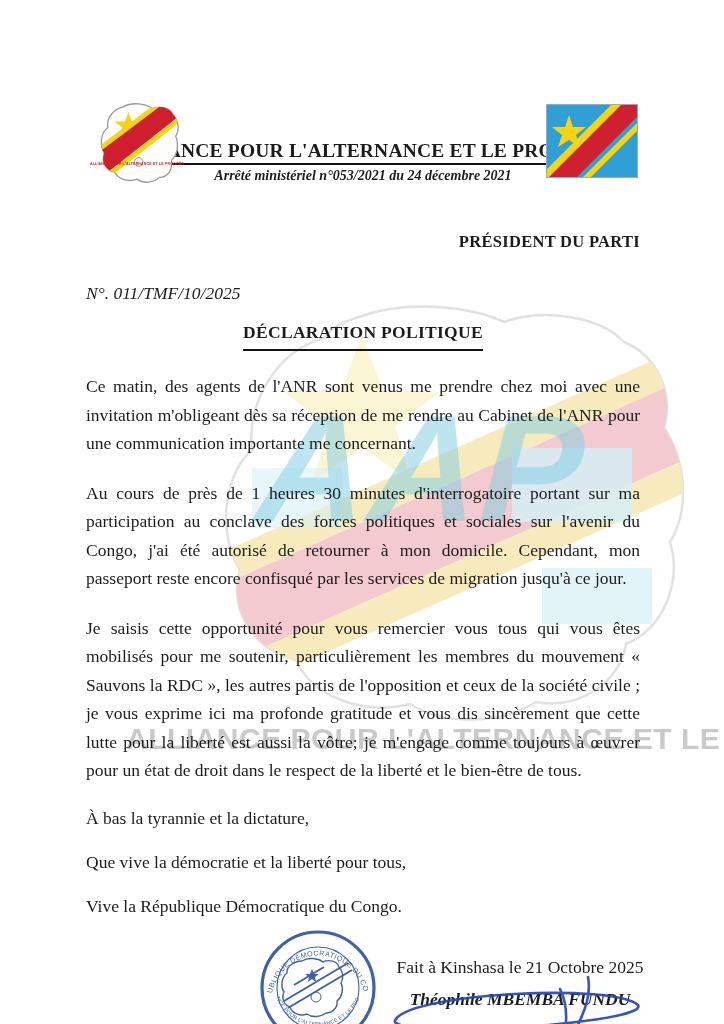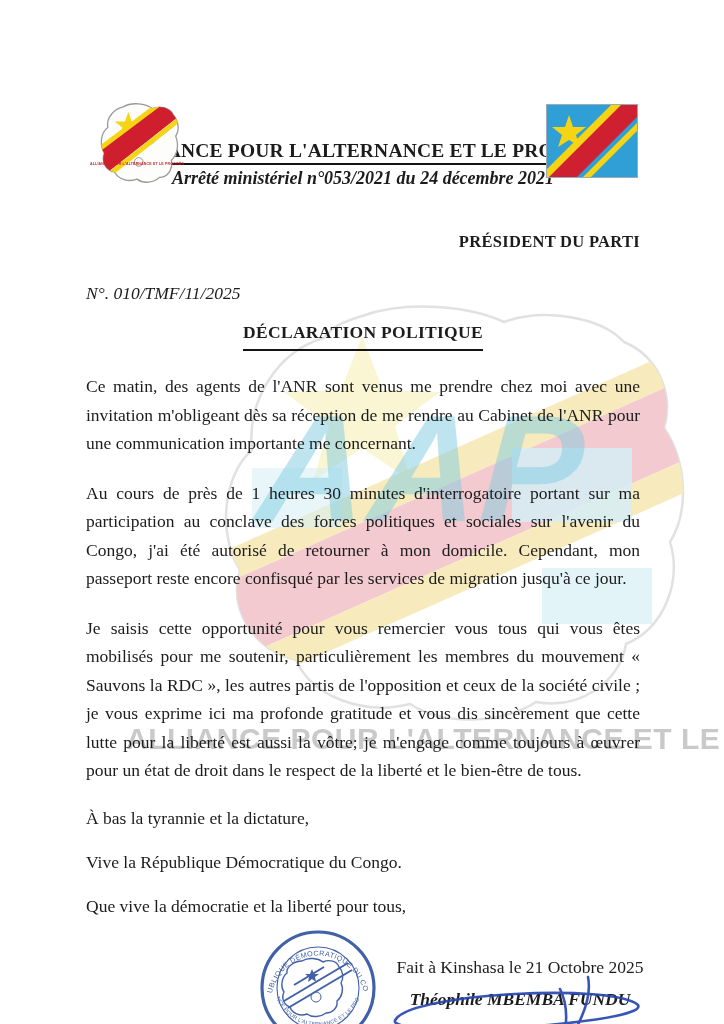--- a/index.html
+++ b/index.html
@@ -30,21 +30,21 @@
     position:absolute;left:2px;top:62px;width:98px;text-align:center;
     font-family:"Liberation Sans",sans-serif;font-size:3.5px;color:#c22;
     font-weight:bold;letter-spacing:.2px;
   }
   .hdr-flag{position:absolute;right:2px;top:4px;width:90px;height:72px;border:1px solid #9ab;}
   .hdr-text{padding-top:40px;text-align:center;}
   .org-name{
     display:inline-block;font-size:19.5px;font-weight:bold;letter-spacing:.2px;
     border-bottom:2.5px solid #141414;padding-bottom:1px;white-space:nowrap;
   }
-  .decree{font-size:18px;font-weight:bold;font-style:italic;margin-top:3px;}
+  .decree{font-size:14px;font-weight:bold;font-style:italic;margin-top:3px;}
   .author-title{text-align:right;font-size:16.5px;font-weight:bold;margin-top:24px;letter-spacing:.3px;}
   .ref-num{font-size:17.5px;font-style:italic;margin-top:31px;}
   .doc-title-wrap{text-align:center;margin-top:18px;}
   .doc-title{
     display:inline-block;font-size:17.5px;font-weight:bold;letter-spacing:.3px;
     border-bottom:2.2px solid #141414;padding-bottom:6px;
   }
   .para{font-size:17.5px;line-height:28.5px;text-align:justify;margin:21px 0 0 0;}
   .slogan{font-size:17.5px;margin:23px 0 0 0;font-family:Liberation Serif, serif;}
   
@@ -123,33 +123,33 @@
       </svg>
 
       <div class="hdr-text">
         <span class="org-name">ALLIANCE POUR L'ALTERNANCE ET LE PROGRÈS</span>
         <div class="decree">Arrêté ministériel n°053/2021 du 24 décembre 2021</div>
       </div>
     </div>
 
     <div class="author-title">PRÉSIDENT DU PARTI</div>
 
-    <div class="ref-num">N°. 010/TMF/11/2025</div>
+    <div class="ref-num">N°. 011/TMF/10/2025</div>
 
     <div class="doc-title-wrap">
       <span class="doc-title">DÉCLARATION POLITIQUE</span>
     </div>
 
     <p class="para">Ce matin, des agents de l'ANR sont venus me prendre chez moi avec une invitation m'obligeant dès sa réception de me rendre au Cabinet de l'ANR pour une communication importante me concernant.</p>
     <p class="para">Au cours de près de 1 heures 30 minutes d'interrogatoire portant sur ma participation au conclave des forces politiques et sociales sur l'avenir du Congo, j'ai été autorisé de retourner à mon domicile. Cependant, mon passeport reste encore confisqué par les services de migration jusqu'à ce jour.</p>
     <p class="para">Je saisis cette opportunité pour vous remercier vous tous qui vous êtes mobilisés pour me soutenir, particulièrement les membres du mouvement « Sauvons la RDC », les autres partis de l'opposition et ceux de la société civile ; je vous exprime ici ma profonde gratitude et vous dis sincèrement que cette lutte pour la liberté est aussi la vôtre; je m'engage comme toujours à œuvrer pour un état de droit dans le respect de la liberté et le bien-être de tous.</p>
 
     <p class="slogan">À bas la tyrannie et la dictature,</p>
+    <p class="slogan">Que vive la démocratie et la liberté pour tous,</p>
     <p class="slogan">Vive la République Démocratique du Congo.</p>
-    <p class="slogan">Que vive la démocratie et la liberté pour tous,</p>
 
     <div class="sig-area">
       <svg class="stamp" viewBox="0 0 128 122">
         <defs>
           <path id="arcTop" d="M 18,66 A 47,47 0 0 1 110,66"></path>
           <path id="arcBot" d="M 22,70 A 45,45 0 0 0 106,70"></path>
         </defs>
         <circle cx="64" cy="61" r="56" fill="none" stroke="#2c4f9e" stroke-width="3.2"></circle>
         <circle cx="64" cy="61" r="41" fill="none" stroke="#2c4f9e" stroke-width="1.1"></circle>
         <path d="M48,34 C54,30 64,31 69,35 C75,32 83,34 85,40 C89,44 90,51 87,56 C90,62 88,70 83,74 C84,80 79,86 72,86 C67,90 58,91 53,87 C46,90 38,86 36,80 C30,78 27,71 30,65 C26,59 28,50 33,46 C32,40 40,34 48,34 Z" fill="none" stroke="#2c4f9e" stroke-width="1.4"></path>

